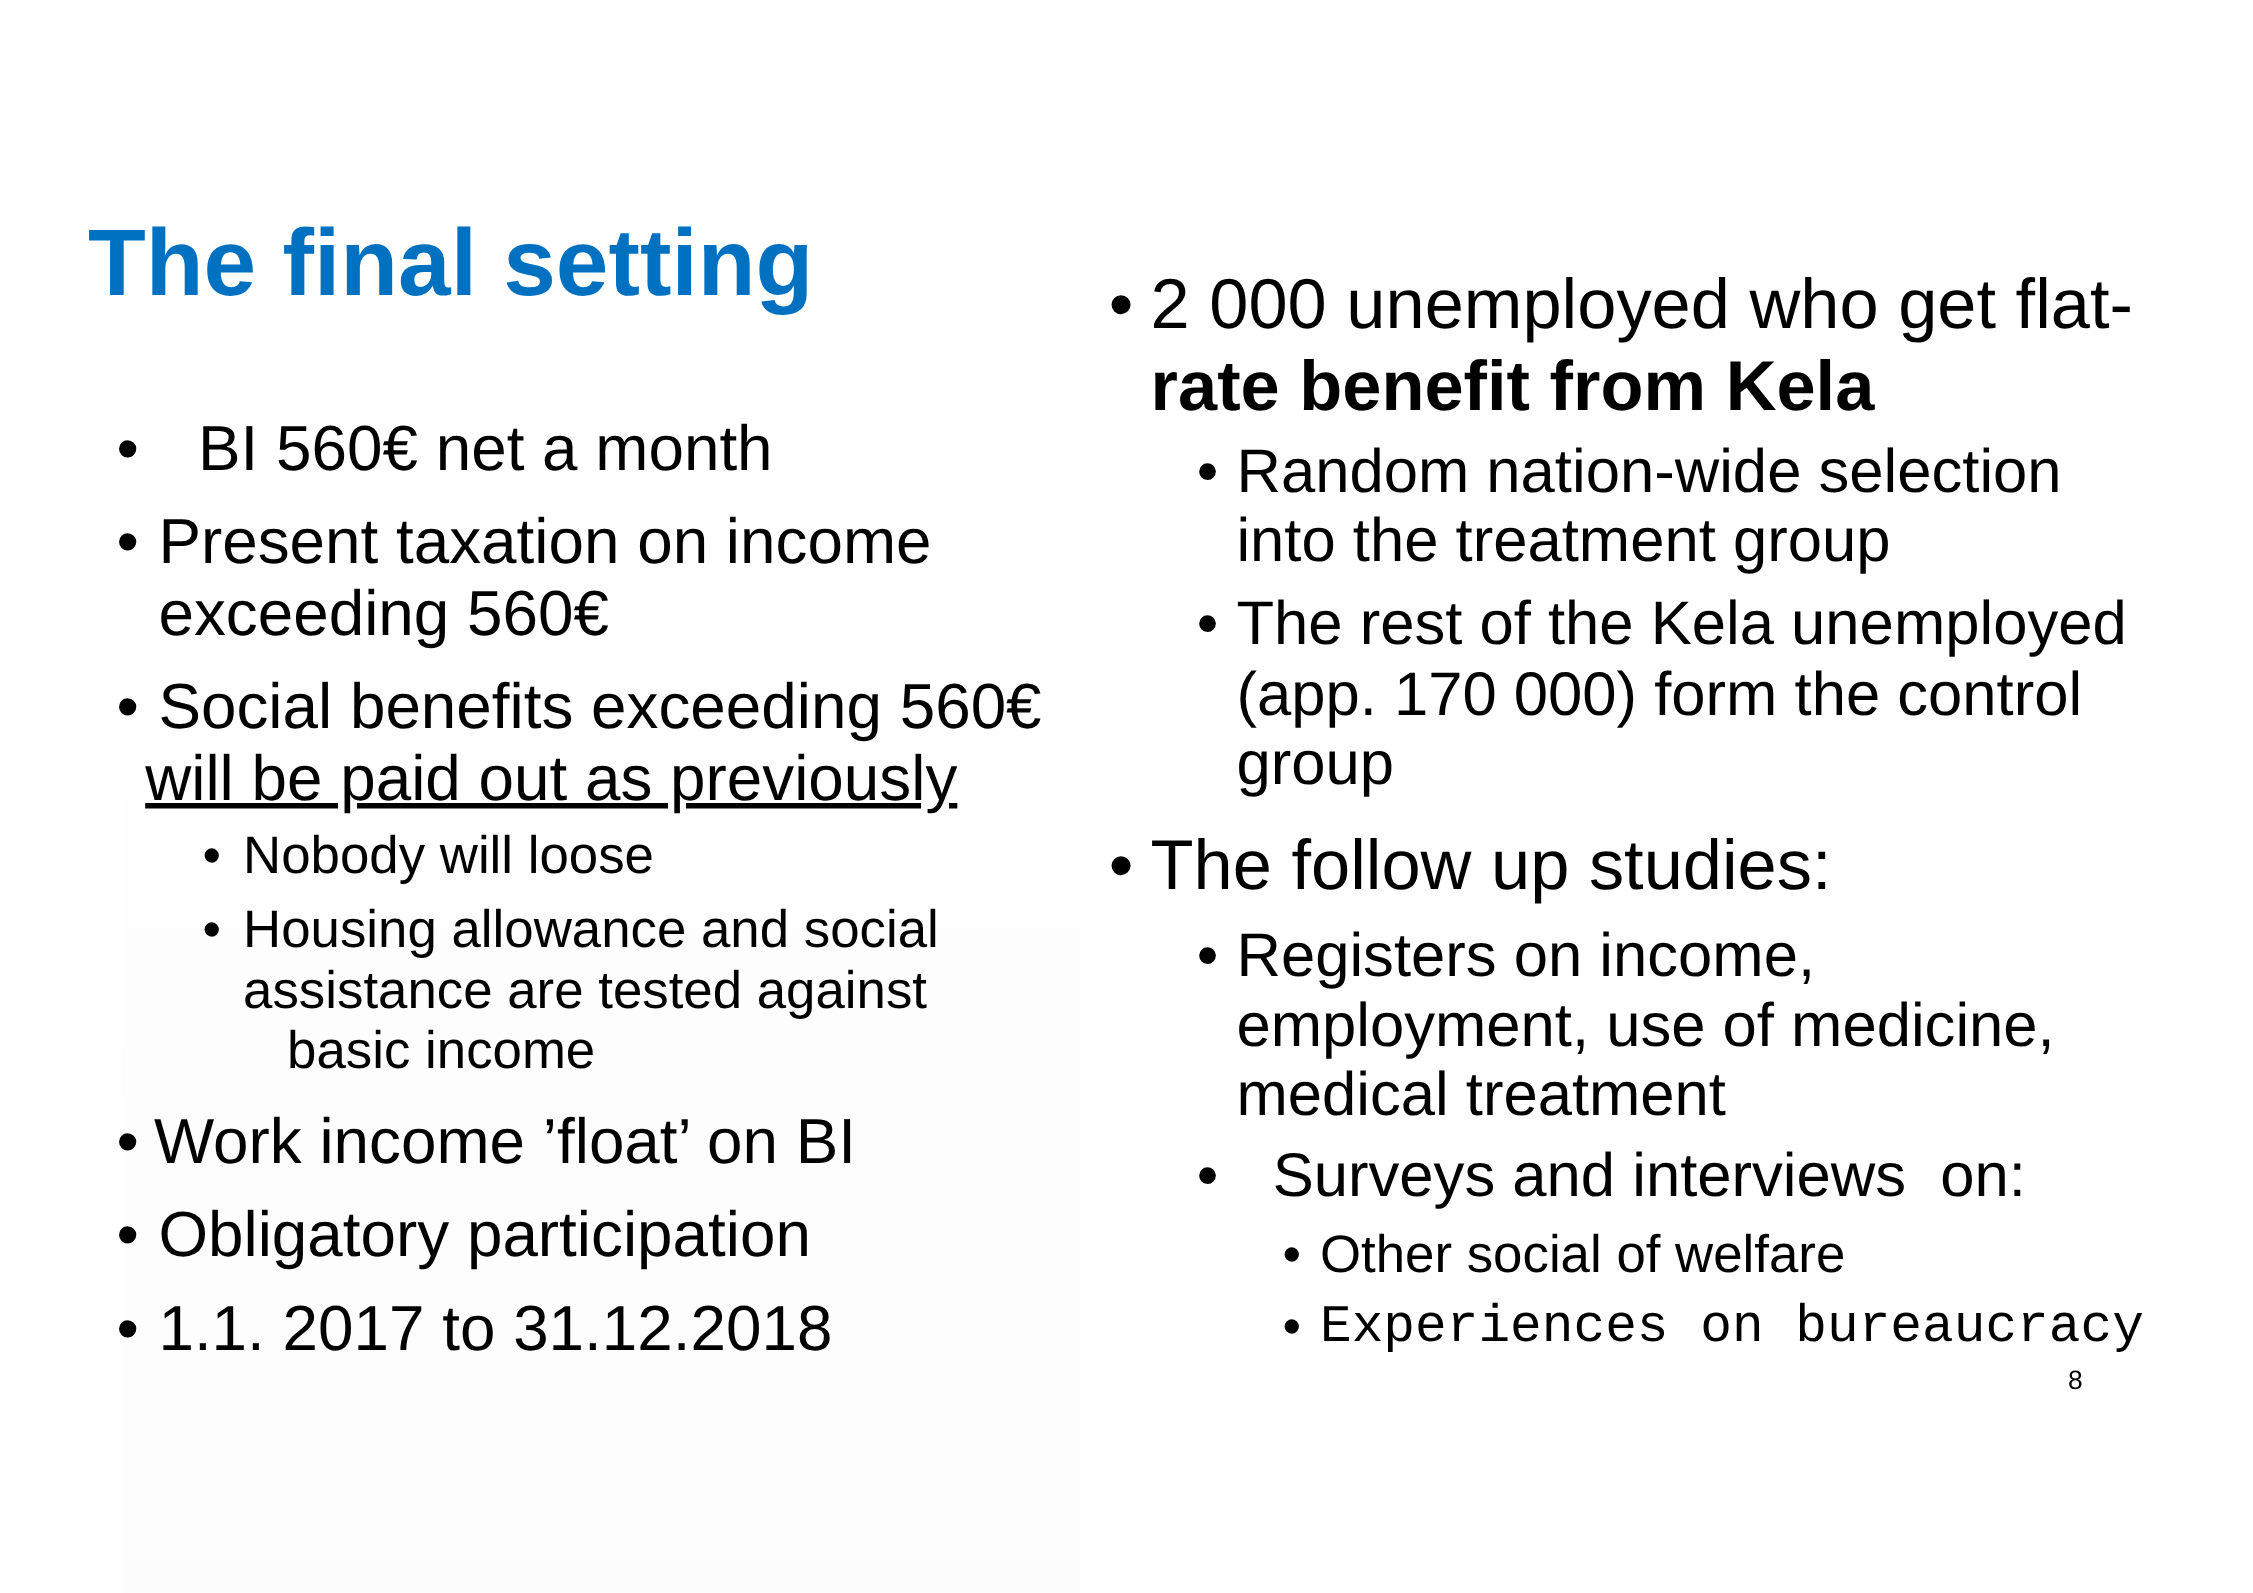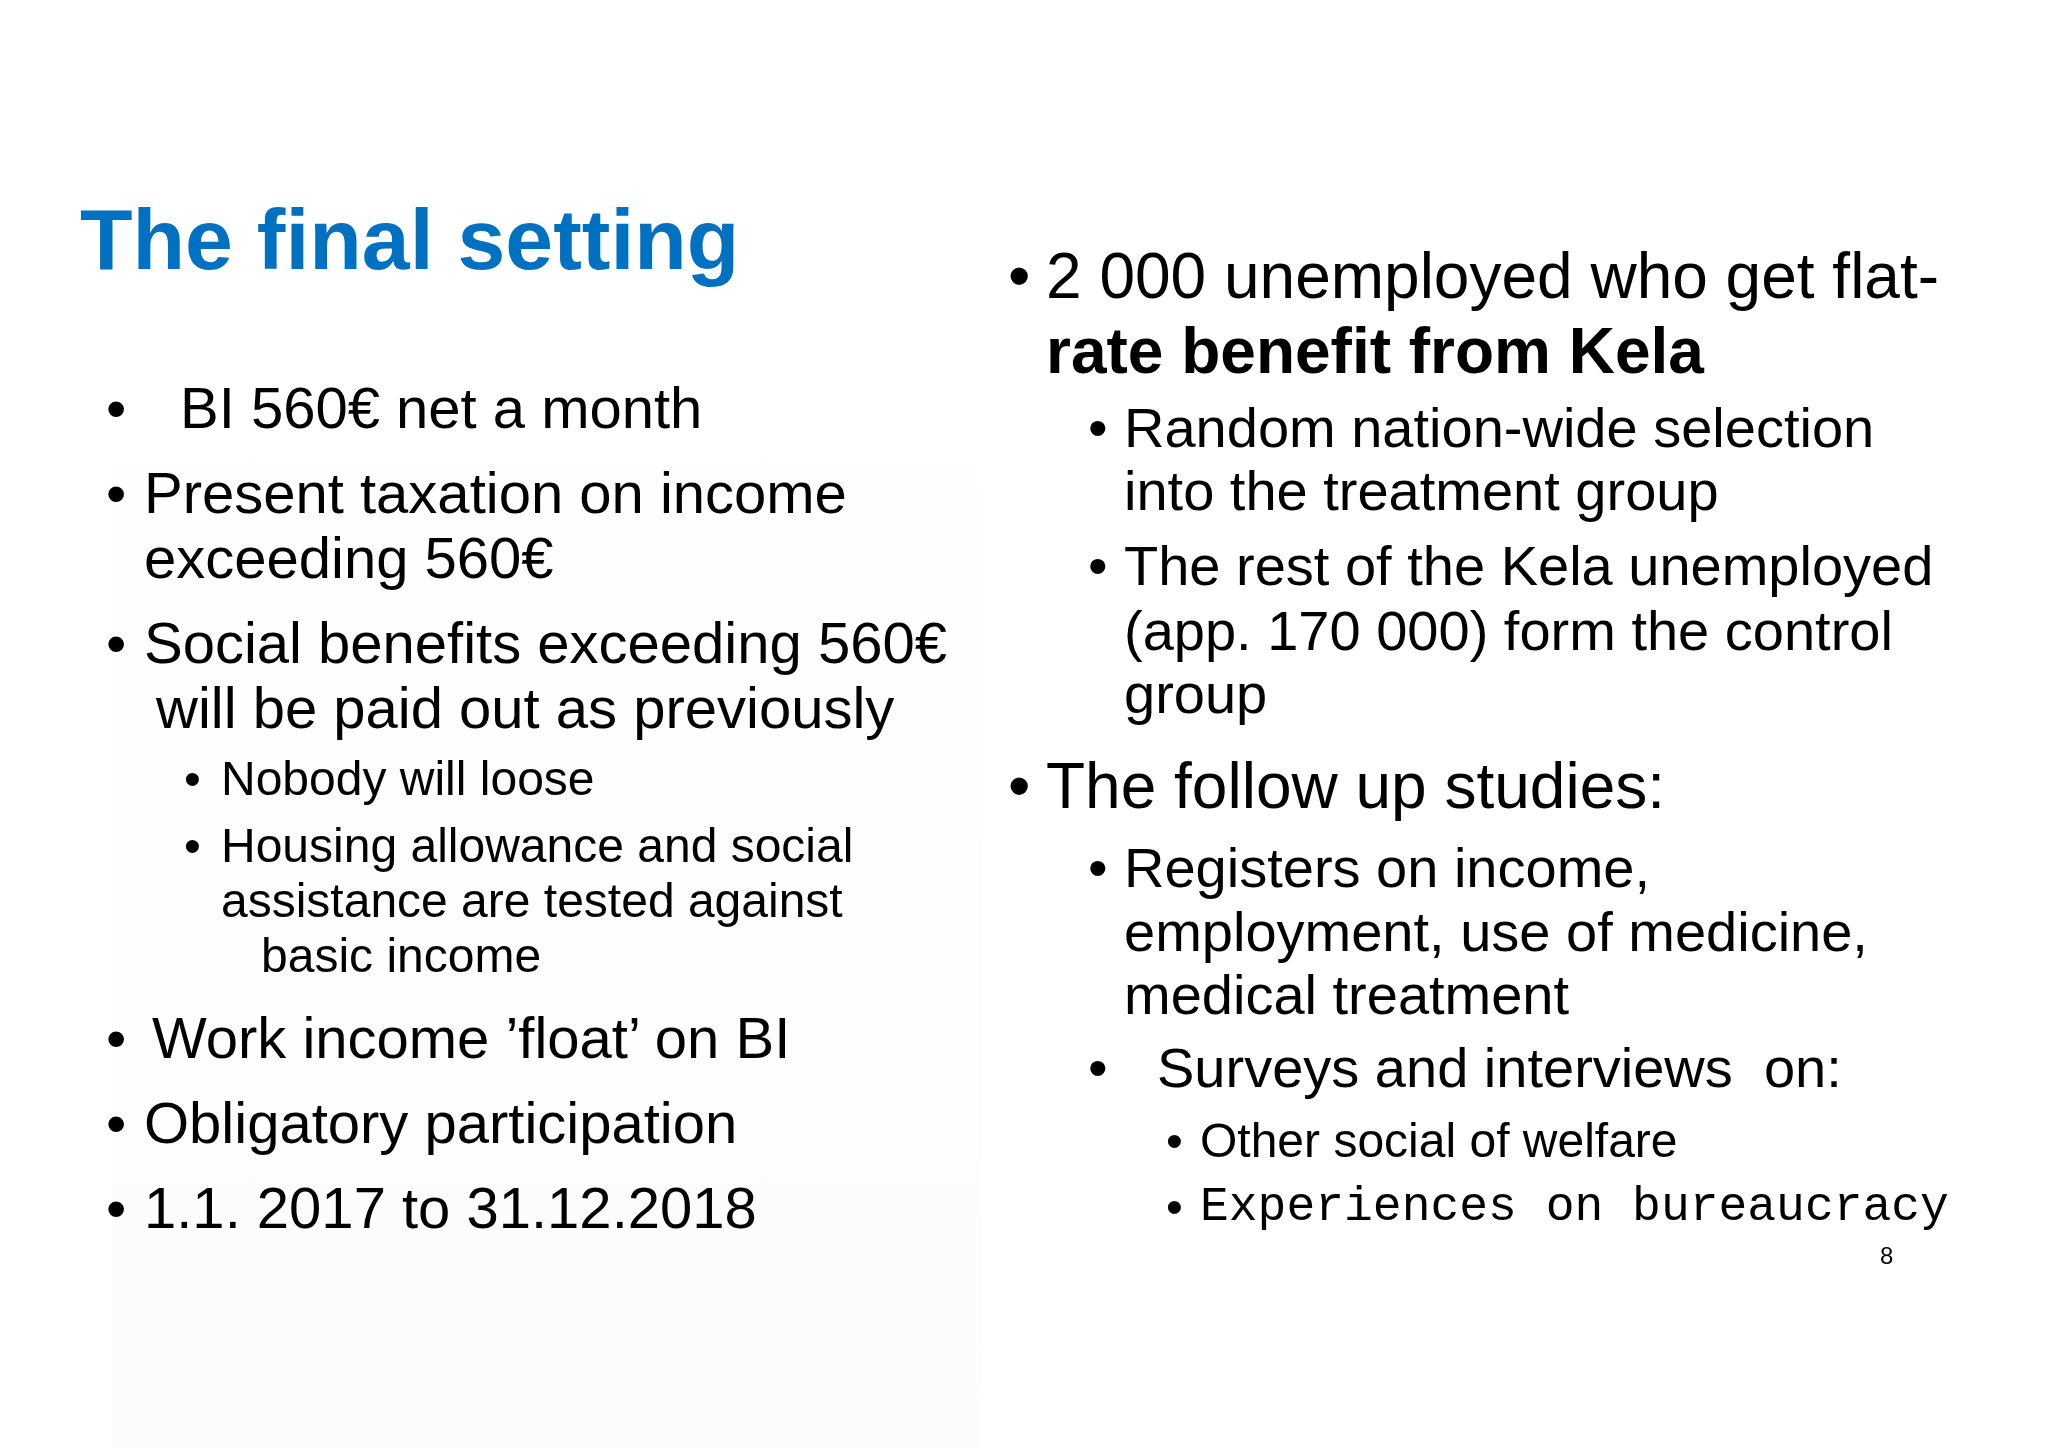--- a/index.html
+++ b/index.html
@@ -49,38 +49,38 @@
 
   <div>
     <span class="bullet l1-left" style="left:106px;top:464px;">•</span>
     <span class="line l1-left" style="left: 144px; top: 464px; white-space: pre;">Present taxation on income</span>
     <span class="line l1-left" style="left: 144px; top: 529px; white-space: pre;">exceeding 560€</span>
   </div>
 
   <div>
     <span class="bullet l1-left" style="left:106px;top:614px;">•</span>
     <span class="line l1-left" style="left: 144px; top: 614px; white-space: pre;">Social benefits exceeding 560€</span>
-    <span class="line l1-left" style="left: 156px; top: 679px; white-space: pre;">will be paid out as previously</span>
+    <span class="line l1-left" style="left: 132px; top: 679px; white-space: pre; text-decoration: underline;">will be paid out as previously</span>
   </div>
 
   <div>
     <span class="bullet l2-left" style="left:184px;top:755px;">•</span>
     <span class="line l2-left" style="left: 221px; top: 755px; white-space: pre;">Nobody will loose</span>
   </div>
 
   <div>
     <span class="bullet l2-left" style="left:184px;top:822px;">•</span>
     <span class="line l2-left" style="left: 221px; top: 822px; white-space: pre;">Housing allowance and social</span>
     <span class="line l2-left" style="left: 221px; top: 877px; white-space: pre;">assistance are tested against</span>
     <span class="line l2-left" style="left: 221px; top: 932px; white-space: pre; margin-left: 40px;">basic income</span>
   </div>
 
   <div>
     <span class="bullet l1-left" style="left:106px;top:1009px;">•</span>
-    <span class="line l1-left" style="left: 152px; top: 1009px; white-space: pre; text-align: right;">Work income ’float’ on BI</span>
+    <span class="line l1-left" style="left: 140px; top: 1009px; white-space: pre; text-align: right;">Work income ’float’ on BI</span>
   </div>
 
   <div>
     <span class="bullet l1-left" style="left:106px;top:1094px;">•</span>
     <span class="line l1-left" style="left: 144px; top: 1094px; white-space: pre;">Obligatory participation</span>
   </div>
 
   <div>
     <span class="bullet l1-left" style="left:106px;top:1179px;">•</span>
     <span class="line l1-left" style="left: 144px; top: 1179px; white-space: pre;">1.1. 2017 to 31.12.2018</span>

